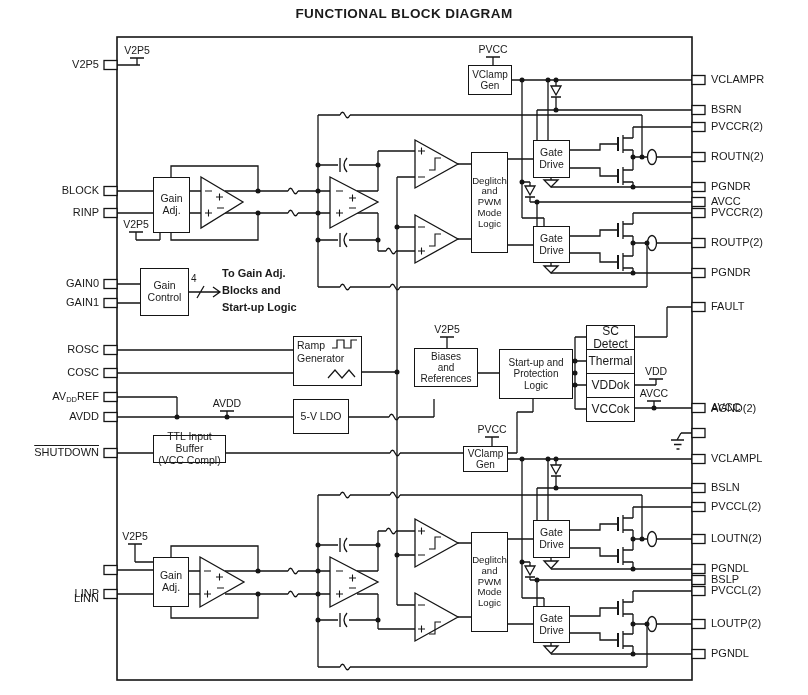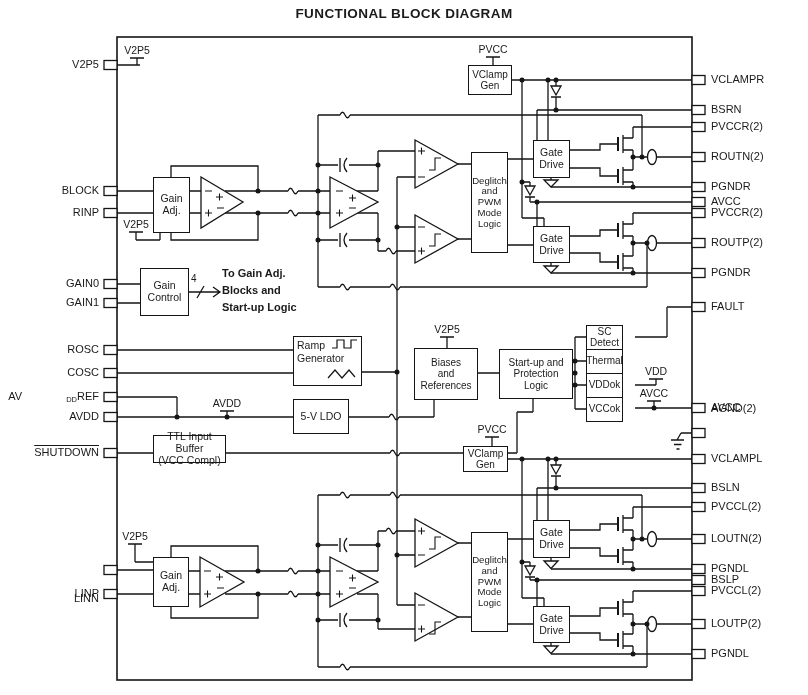--- a/index.html
+++ b/index.html
@@ -2,31 +2,31 @@
 <html><head>
 <meta charset="utf-8">
 <style>
   html,body{margin:0;padding:0;background:#fff;}
   .stage{position:relative;width:808px;height:695px;background:#fff;overflow:hidden;
          font-family:"Liberation Sans",sans-serif;color:#1a1a1a;}
   svg.wires{position:absolute;left:0;top:0;z-index:1;}
   .blk{position:absolute;border:1.4px solid #151515;background:#fff;display:flex;align-items:center;
        justify-content:center;text-align:center;font-size:10.5px;line-height:1.12;
        white-space:pre-line;box-sizing:border-box;z-index:3;}
-  .srow{position:absolute;left:586px;width:37px;height:25px;border:1.4px solid #151515;background:#fff;
-        display:flex;align-items:center;justify-content:center;text-align:center;font-size:10px;
+  .srow{position:absolute;left:586px;width:49px;height:25px;border:1.4px solid #151515;background:#fff;
+        display:flex;align-items:center;justify-content:center;text-align:center;font-size:12px;
         line-height:1.02;white-space:pre-line;box-sizing:border-box;z-index:3;}
   .lbl{position:absolute;font-size:11px;white-space:nowrap;z-index:4;}
   .sup{position:absolute;width:44px;text-align:center;font-size:10.5px;z-index:4;}
   .pl{position:absolute;left:0;width:99px;text-align:right;font-size:11px;z-index:4;}
   .pr{position:absolute;left:711px;font-size:11px;white-space:nowrap;z-index:4;}
   .title{position:absolute;top:6px;left:0;width:808px;text-align:center;font-size:13.5px;
          font-weight:bold;letter-spacing:.4px;z-index:4;}
   .ol{text-decoration:overline;}
-  .sb{font-size:7.5px;vertical-align:-2px;margin-left:44px;}
+  .sb{font-size:7.5px;vertical-align:-2px;}
   .note{position:absolute;font-size:11px;line-height:1.55;white-space:pre-line;z-index:4;font-weight:bold;}
   .glyph{position:absolute;z-index:5;}
   .sm{font-size:10px;}
 </style>
 </head>
 <body>
 
 <div class="stage">
 
   <div class="title">FUNCTIONAL BLOCK DIAGRAM</div>
@@ -264,21 +264,21 @@
   <svg class="glyph" style="left:331px;top:338px" width="28" height="12">
       <path d="M1 10 h5 v-8 h7 v8 h7 v-8 h6" stroke="#151515" stroke-width="1.2" fill="none"></path>
     </svg>
   <svg class="glyph" style="left:327px;top:367px" width="30" height="14">
       <path d="M1 11 l7 -8 l7 8 l7 -8 l6 7" stroke="#151515" stroke-width="1.2" fill="none"></path>
     </svg>
   <div class="blk" style="left:293px;top:399px;width:56px;height:35px">5-V LDO</div>
   <div class="blk" style="left:153px;top:435px;width:73px;height:28px">TTL Input
 Buffer
 (VCC Compl)</div>
-  <div class="blk" style="left:414px;top:348px;width:64px;height:52px;font-size:10px">Biases
+  <div class="blk" style="left:414px;top:348px;width:64px;height:39px;font-size:10px">Biases
 and
 References</div>
   <div class="blk" style="left:499px;top:349px;width:74px;height:50px;font-size:10px">Start-up and
 Protection
 Logic</div>
   <div class="blk" style="left:471px;top:152px;width:37px;height:101px;font-size:9.6px">Deglitch
 and
 PWM
 Mode
 Logic</div>

